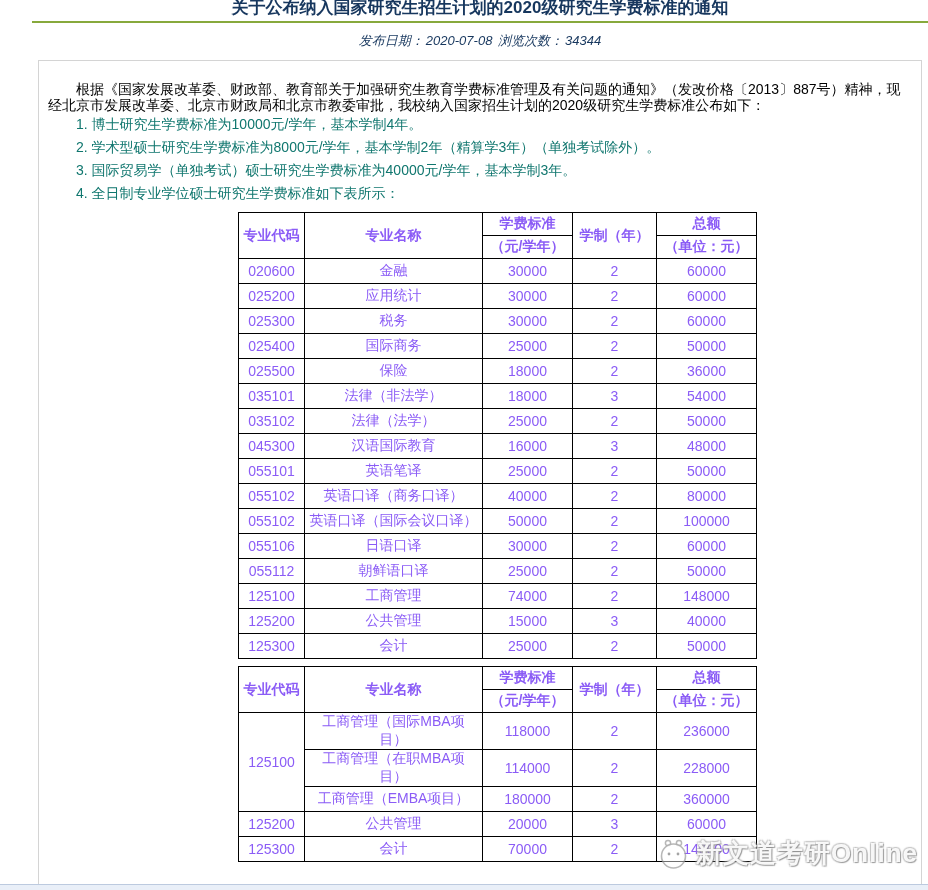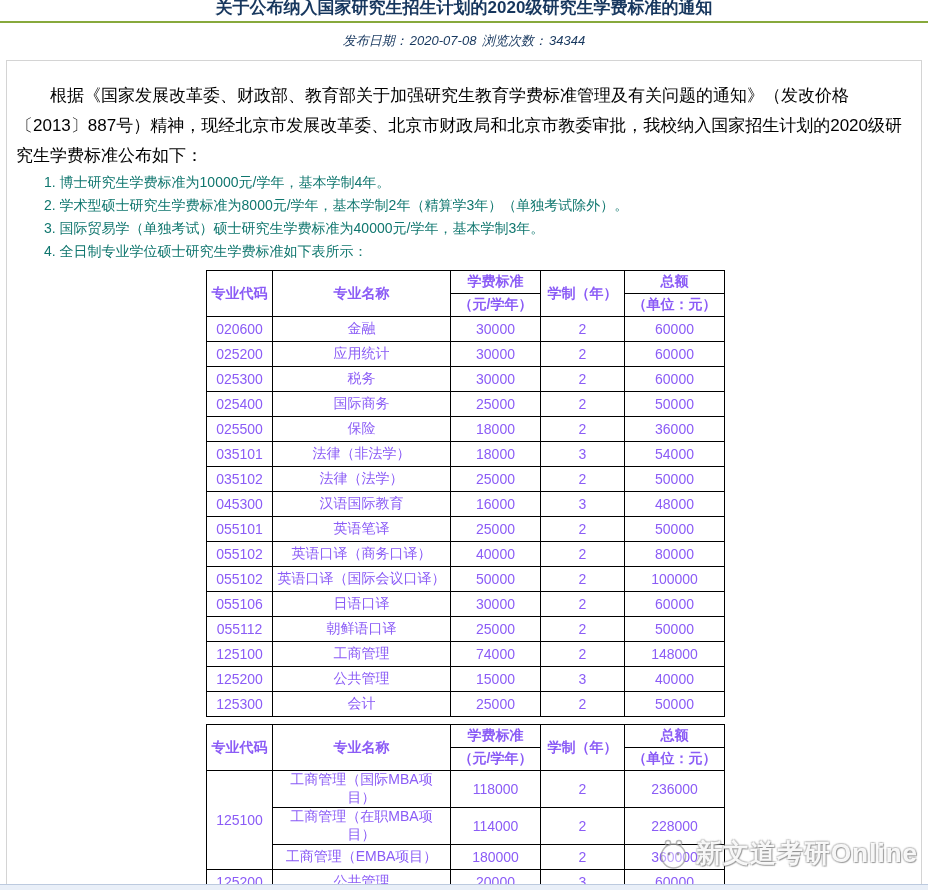--- a/index.html
+++ b/index.html
@@ -1,35 +1,35 @@
 <!DOCTYPE html>
 <html><head>
 <meta charset="utf-8">
 <style>
   * { box-sizing: border-box; margin: 0; padding: 0; }
   html, body { width: 928px; height: 890px; overflow: hidden; background: #ffffff;
     font-family: "Liberation Sans", "DejaVu Sans", sans-serif; }
-  .page { position: relative; width: 928px; height: 890px; overflow: hidden; }
+  .page { position: relative; width: 928px; height: 890px; overflow: hidden; padding-left: 32px; }
 
   .notice-title {
     margin-top: -4px; text-align: center; color: #17375e;
     font-size: 17px; font-weight: bold; line-height: 24px; white-space: nowrap;
   }
   .green-divider { height: 2px; background: #87a93c; margin-top: 1px; }
   .meta-line {
     text-align: center; color: #17375e; font-size: 13px; padding: 9px 0 10px 0;
   }
   .meta-line span { margin: 0 1px; font-style: italic; }
 
   .content-box {
     margin: 0 6px; border: 1px solid #d4d4d4; background: #ffffff;
     height: 828px; padding: 20px 10px 0 9px; overflow: hidden;
   }
   .para {
-    font-size: 17px; line-height: 30px; color: #000; text-indent: 2em;
+    font-size: 14px; line-height: 16px; color: #000; text-indent: 2em;
   }
   .list-item {
     font-size: 14px; line-height: 23px; color: #0f766e; padding-left: 2em;
   }
   .item-after-table { margin-top: 6px; }
 
   table.fee-table {
     border-collapse: collapse; margin: 7px 0 0 190px;
     font-size: 14px; color: #8b5cf6; text-align: center; table-layout: fixed;
   }

